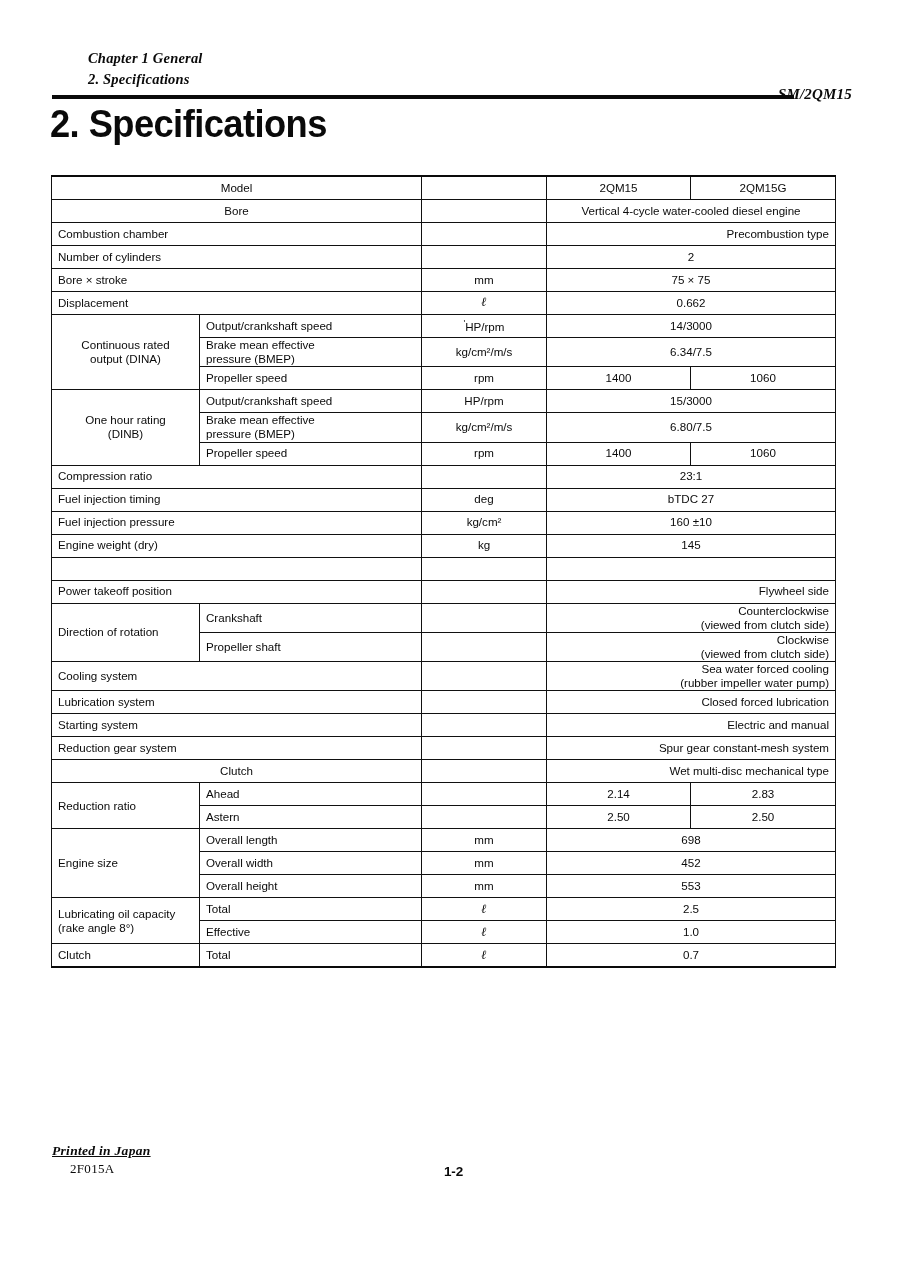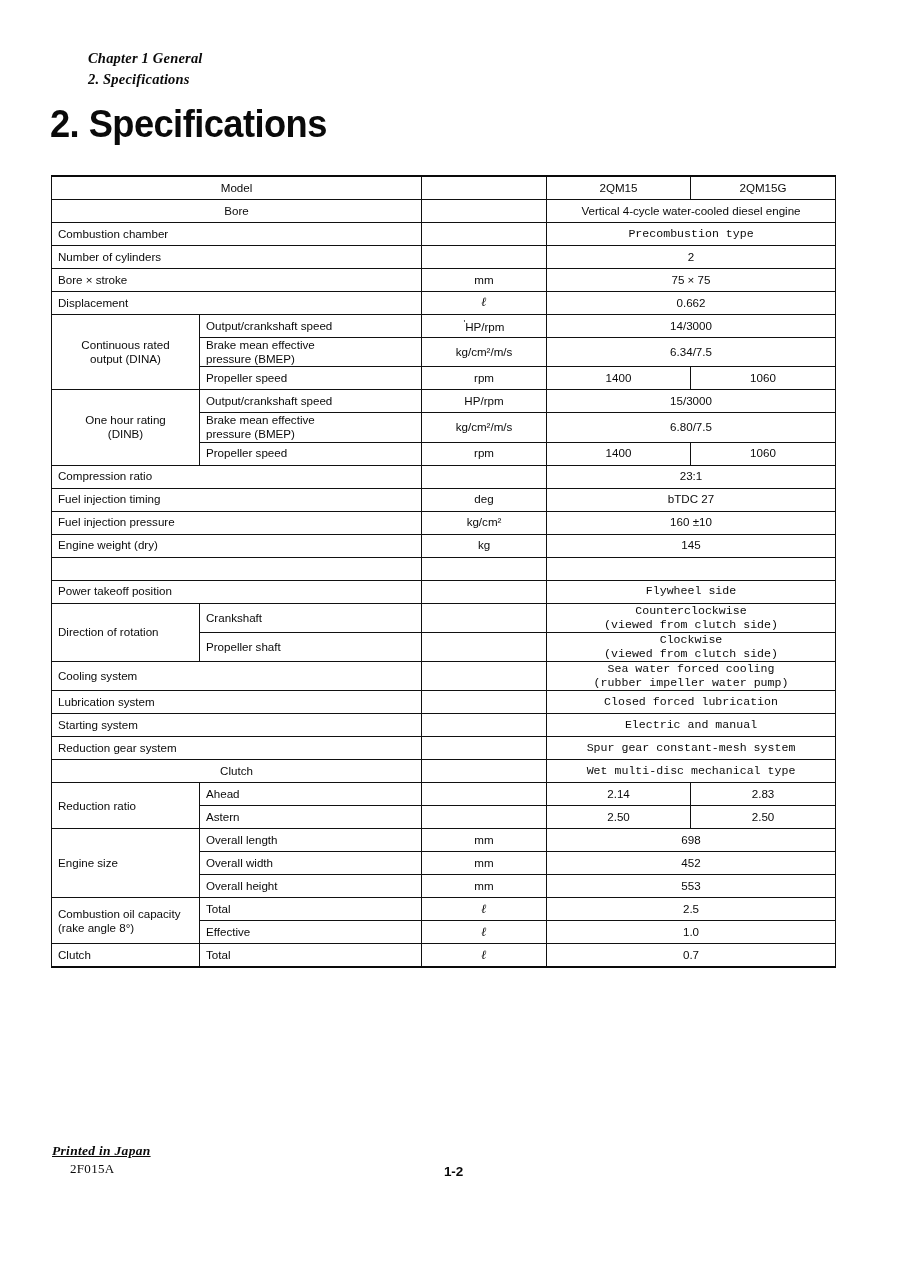--- a/index.html
+++ b/index.html
@@ -94,21 +94,21 @@
     border-top: 2.4px solid #0a0a0a;
     border-bottom: 2.4px solid #0a0a0a;
   }
   .row-thick-top > td { border-top: 2.2px solid #0a0a0a; }
 
   .c-label   { text-align: center; }
   .c-labelL  { text-align: left; padding-left: 16px; }
   .c-sub     { text-align: left; padding-left: 10px; margin-top: 28px; }
   .c-unit    { text-align: center; }
   .c-val     { text-align: center; }
-  .c-valL    { text-align: center; padding-left: 12px; font-family: Liberation Mono, monospace; }
+  .c-valL    { text-align: right; padding-left: 12px; }
   .grp       { text-align: left; padding-left: 22px; }
   .grp-c     { text-align: center; }
 
   .two-line { line-height: 1.24; }
 
   .lit {
     font-family: "Liberation Serif", serif;
     font-style: italic;
     font-weight: bold;
     font-size: 12.5px;
@@ -147,20 +147,24 @@
     font-weight: bold;
     letter-spacing: -0.2px;
   }
 </style>
 </head>
 <body>
 
 <div class="page-header">
   <div class="hdr-left">Chapter 1 General</div>
   <div class="hdr-left">2. Specifications</div>
+  <div class="hdr-rule-wrap">
+    <div class="hdr-rule"></div>
+    <div class="hdr-right">SM/2QM15</div>
+  </div>
 </div>
 
 <div class="page-title">2. Specifications</div>
 
 <div class="spec-table-wrap">
 <table class="spec">
   <colgroup>
     <col style="width:148px">
     <col style="width:222px">
     <col style="width:125px">
@@ -356,21 +360,21 @@
       <td class="c-val" colspan="2">452</td>
     </tr>
     <tr>
       <td class="c-sub">Overall height</td>
       <td class="c-unit">mm</td>
       <td class="c-val" colspan="2">553</td>
     </tr>
 
     <tr class="row-thick-top">
       <td class="grp" rowspan="2">
-        <div>Combustion oil capacity</div>
+        <div>Lubricating oil capacity</div>
         <div>(rake angle 8°)</div>
       </td>
       <td class="c-sub">Total</td>
       <td class="c-unit lit">ℓ</td>
       <td class="c-val" colspan="2">2.5</td>
     </tr>
     <tr>
       <td class="c-sub">Effective</td>
       <td class="c-unit lit">ℓ</td>
       <td class="c-val" colspan="2">1.0</td>

